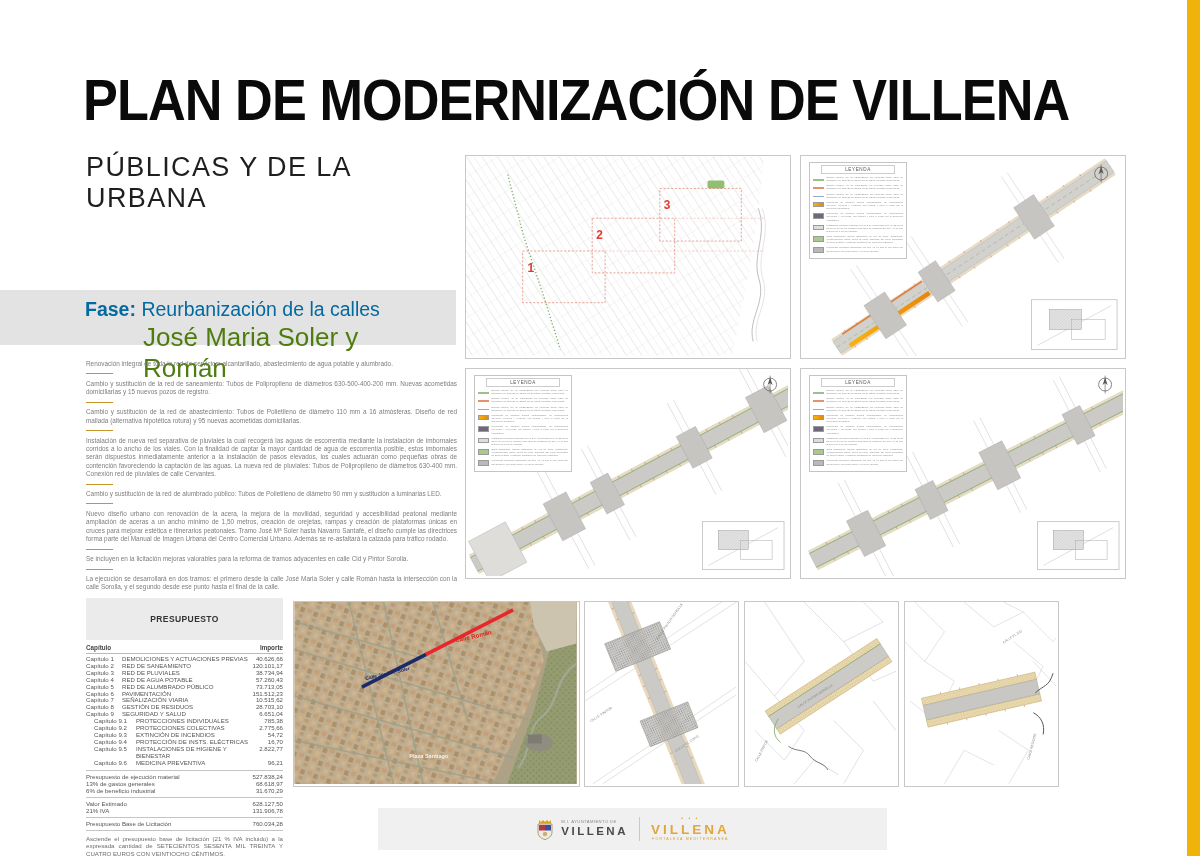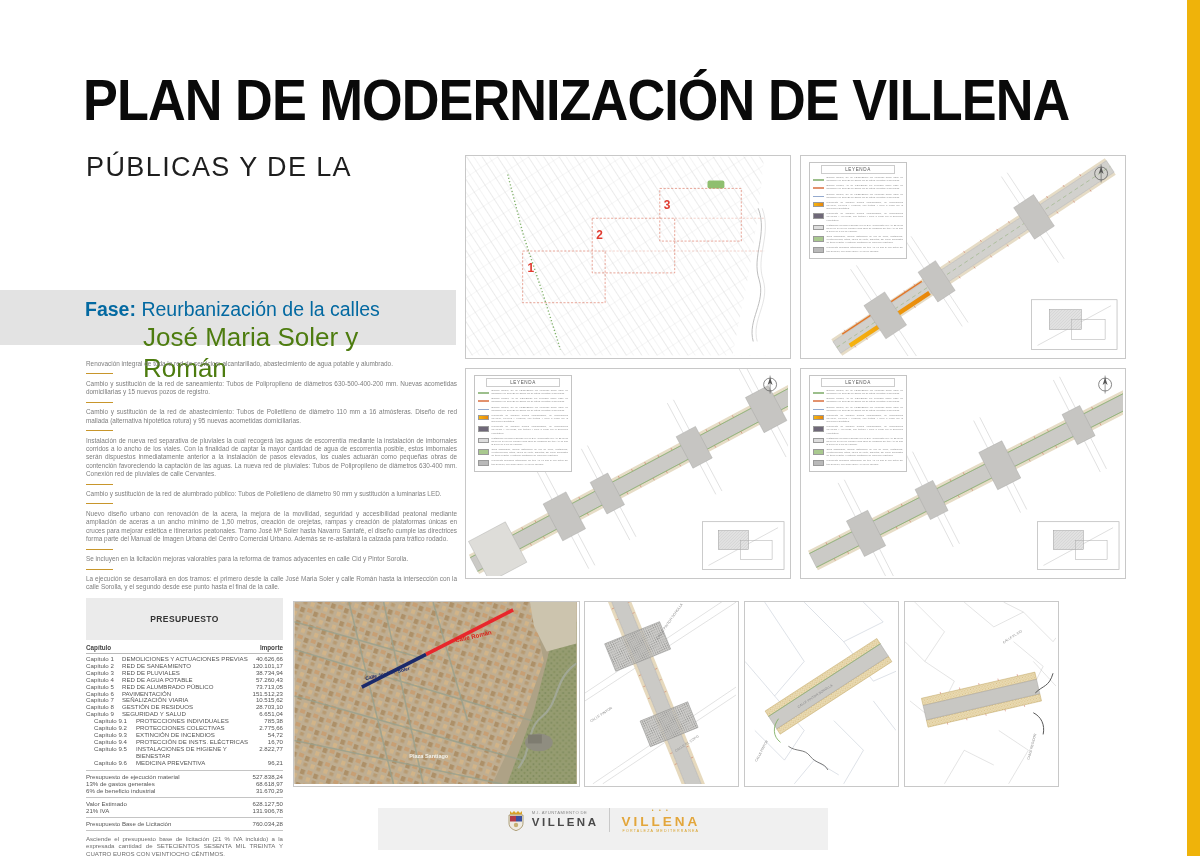--- a/index.html
+++ b/index.html
@@ -55,22 +55,22 @@
   .sw-line{height:1.6px;border:none;margin-top:3px;}
   .legend-text{font-size:2.45px;line-height:3.1px;color:#8a8a8a;text-align:justify;}
 
   
   #panel-aerial{left:293px;top:601px;width:285px;height:184px;}
   #bpanel1{left:584px;top:601px;width:153px;height:184px;}
   #bpanel2{left:744px;top:601px;width:153px;height:184px;}
   #bpanel3{left:904px;top:601px;width:153px;height:184px;}
 
   
-  .footer{position:absolute;left:378px;top:808px;width:450px;height:42px;background:#F0F0F0;
-          display:flex;align-items:flex-start;justify-content:center;gap:11px;}
+  .footer{position:absolute;left:378px;top:808px;width:509px;height:42px;background:#F0F0F0;
+          display:flex;align-items:center;justify-content:center;gap:11px;}
   .muni{display:flex;align-items:center;gap:6px;}
   .muni-text{display:flex;flex-direction:column;line-height:1;}
   .muni-small{font-size:4.2px;letter-spacing:.4px;color:#8a8a8a;margin-bottom:2px;}
   .muni-name{font-size:11.5px;font-weight:700;letter-spacing:2.5px;color:#4a4a4a;}
   .logo-divider{width:1px;height:24px;background:#C9C9C9;}
   .brand{display:flex;flex-direction:column;align-items:center;line-height:1;}
   .brand-dots{font-size:5px;color:#D9A126;letter-spacing:2px;margin-bottom:1.5px;}
   .brand-name{font-size:13.5px;font-weight:700;letter-spacing:3px;color:#E3A63B;}
   .brand-sub{font-size:3.6px;letter-spacing:1.2px;color:#D9A126;margin-top:1.5px;}
 </style>
@@ -121,20 +121,21 @@
   </defs>
 </svg>
 
 <div class="poster">
   <div class="gold-stripe"></div>
 
   <div class="title">PLAN DE MODERNIZACIÓN DE VILLENA</div>
 
   <div class="subtitle" id="subtitle">
       <div class="subtitle-line">PÚBLICAS Y DE LA</div>
+      <div class="subtitle-line">URBANA</div>
     </div>
 
   <div class="fase-banner">
     <div class="fase-line1"><b>Fase:</b> <span>Reurbanización de la calles</span></div>
     <div class="fase-line2">José Maria Soler y Román</div>
   </div>
 
   <div class="paragraphs" id="paragraphs">
       <p class="desc-p">Renovación integral de toda la red de servicios: alcantarillado, abastecimiento de agua potable y alumbrado.</p>
       <div class="gold-rule"></div>

